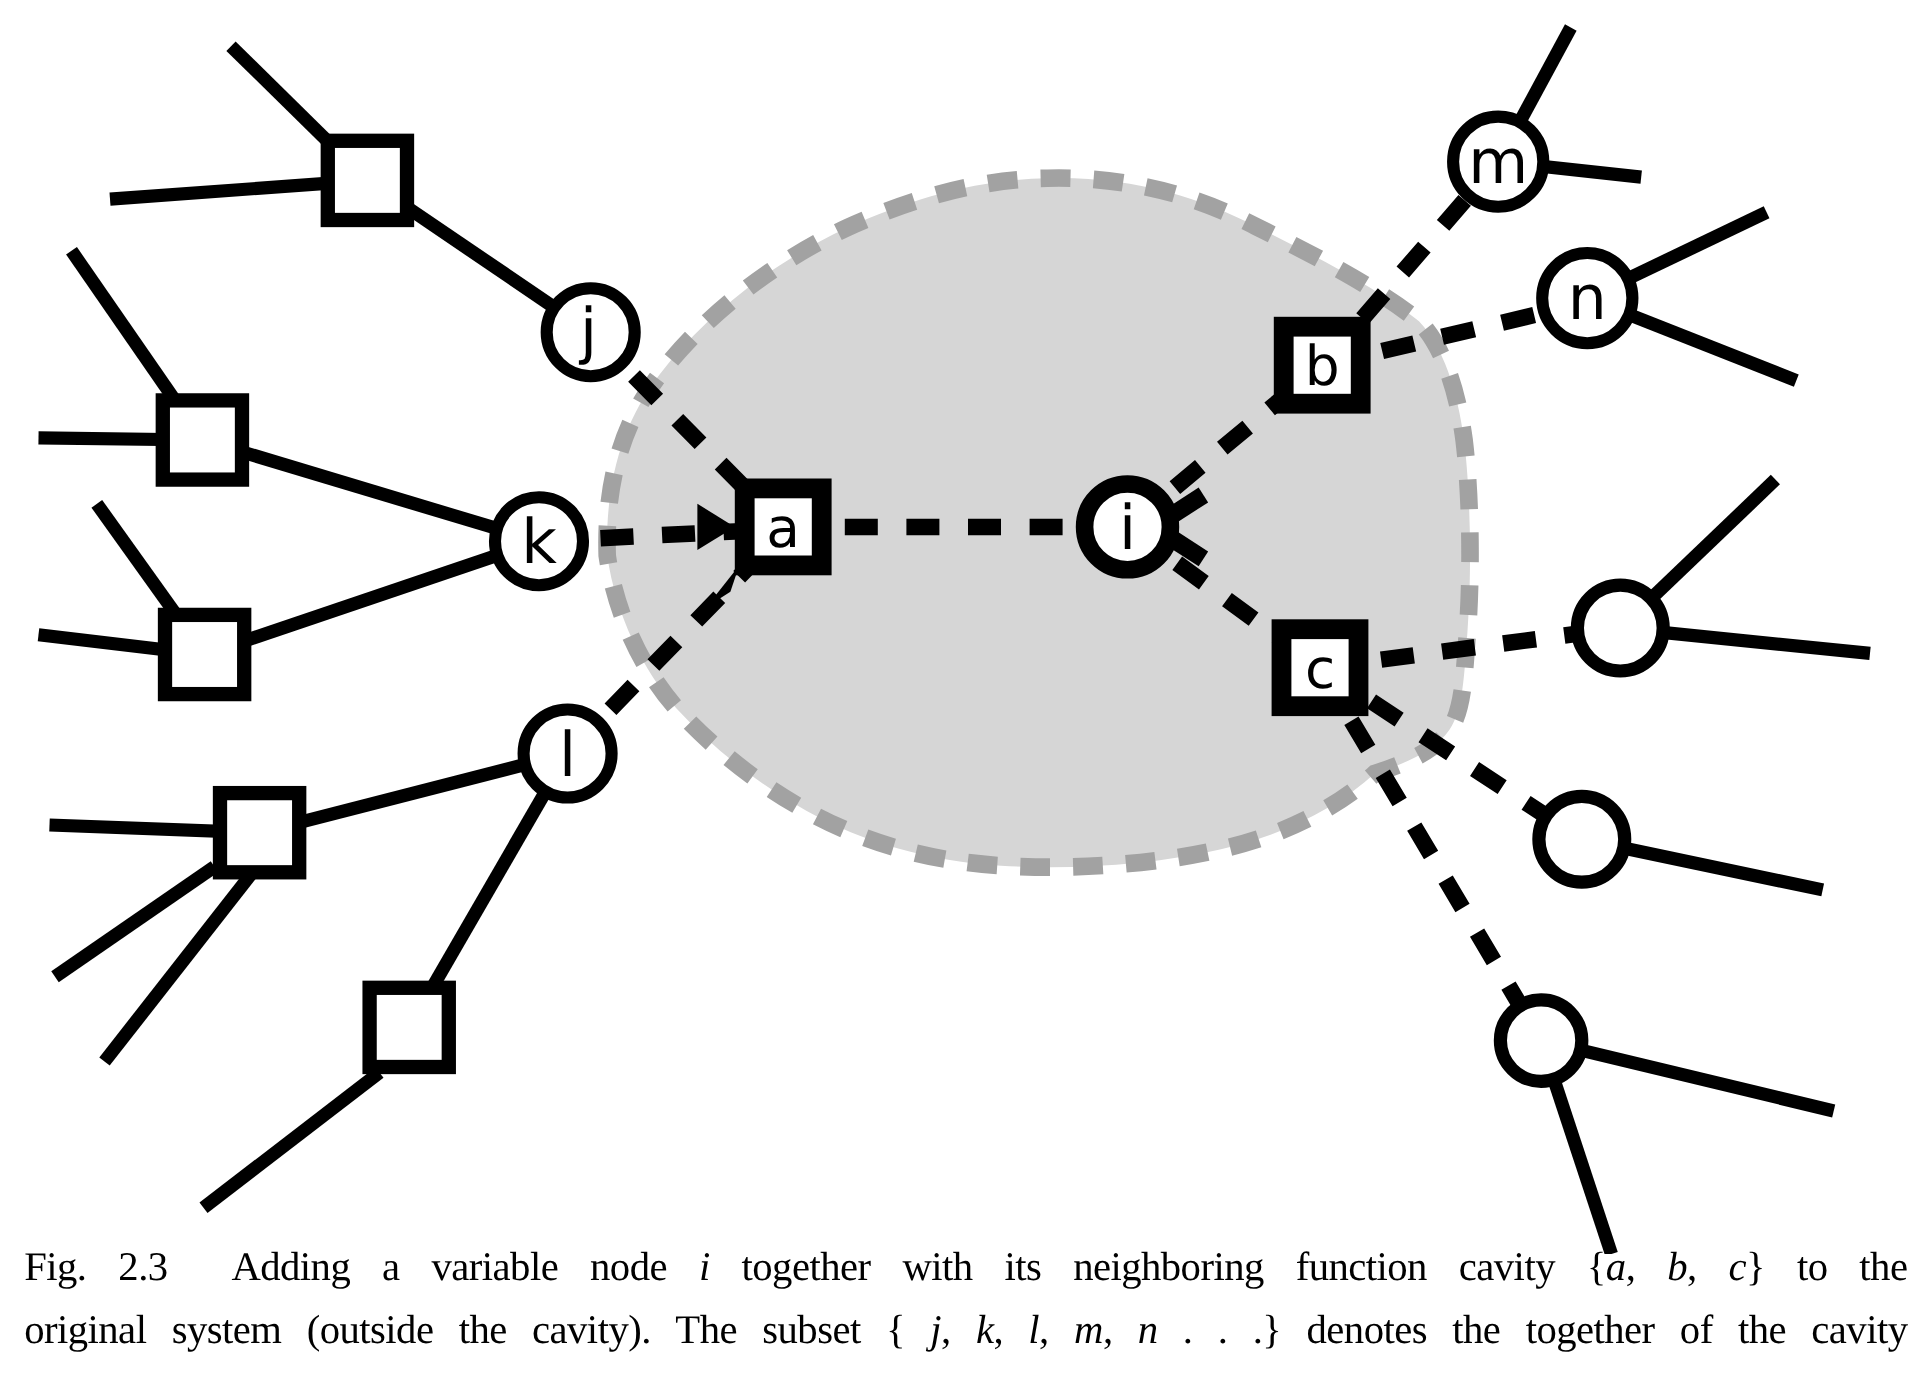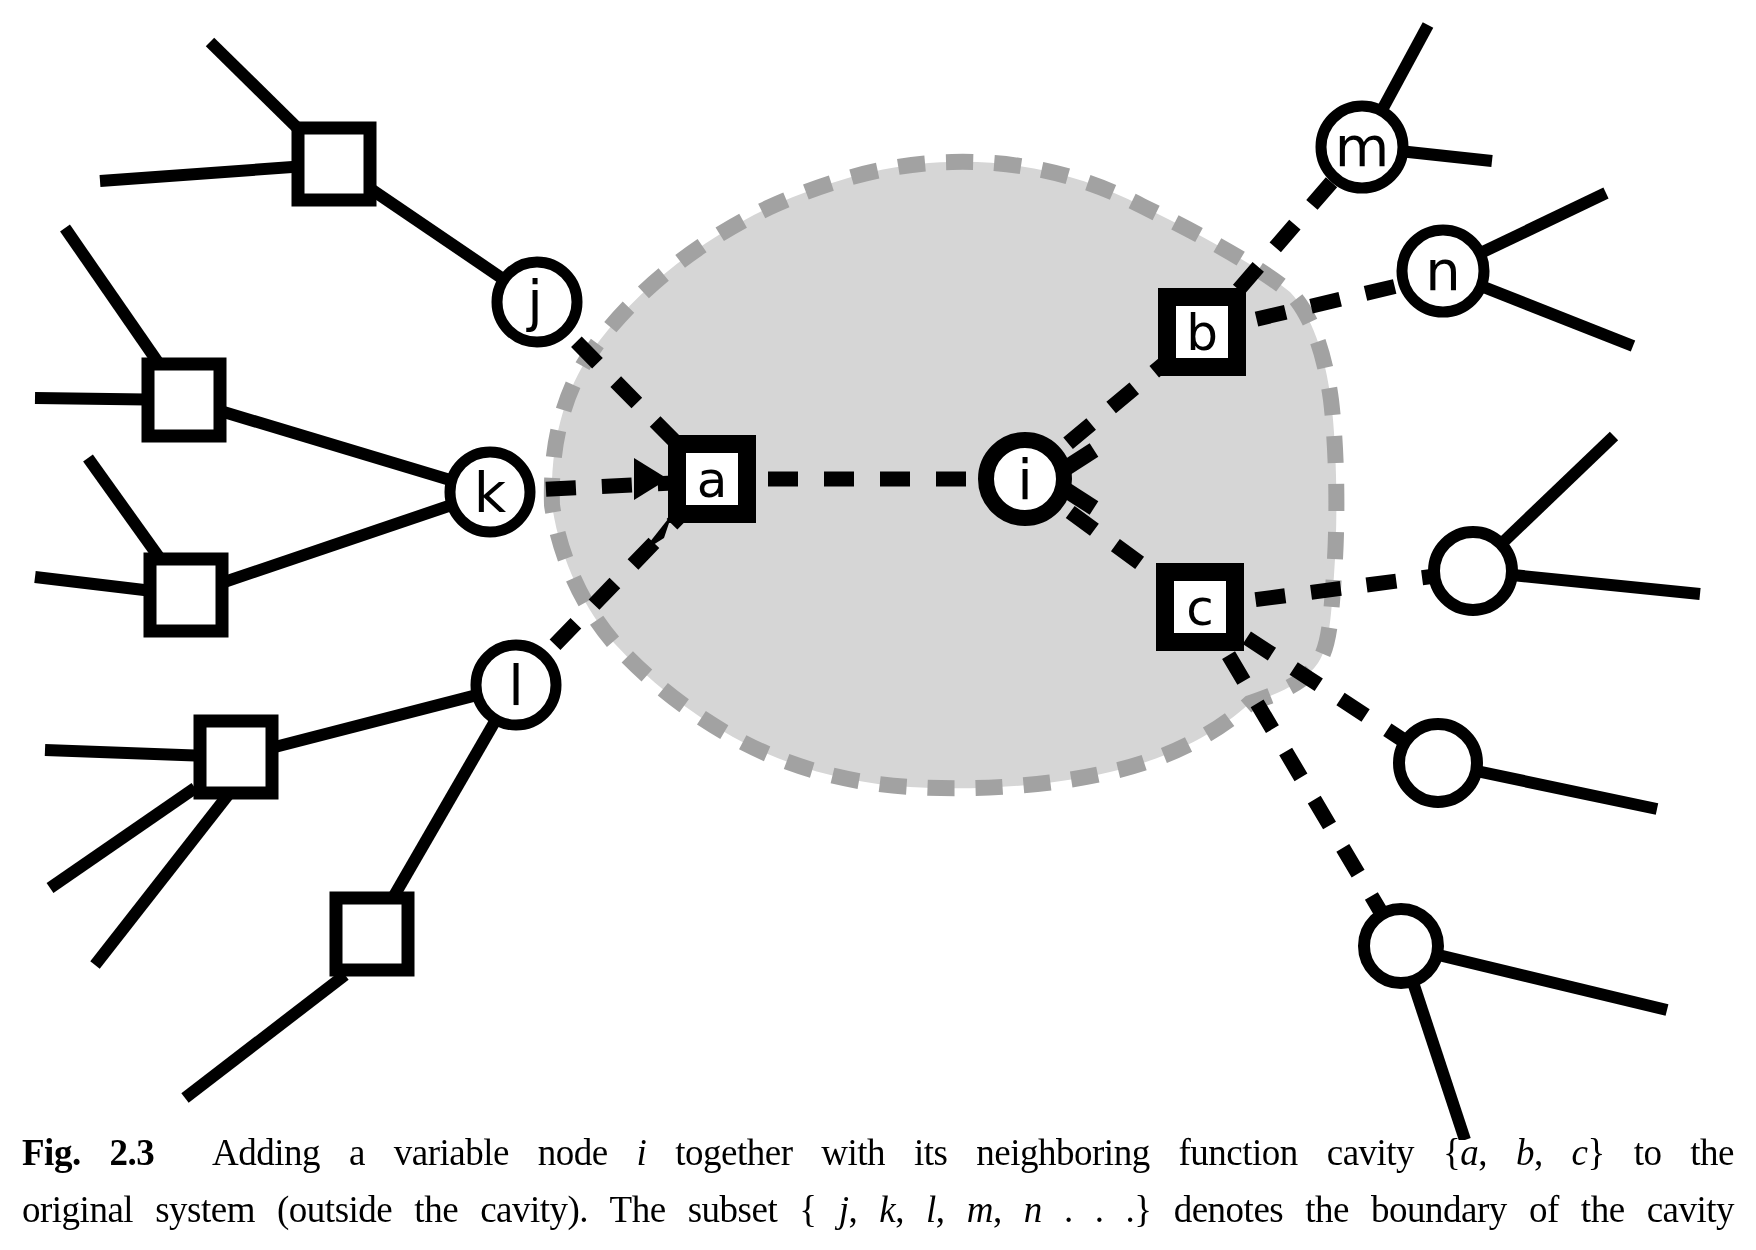--- a/index.html
+++ b/index.html
@@ -18,21 +18,21 @@
   .fsq{fill:#fff;stroke:var(--ink,#000);stroke-width:13;}
   .fsq.labeled{stroke-width:18;}
   .nlabel{font-family:"DejaVu Sans", sans-serif;font-size:56px;fill:var(--ink,#000);
           text-anchor:middle;}
   .nlabel.sq{font-size:50px;}
   .arrow{fill:var(--ink,#000);}
   
   .caption{position:absolute;left:22px;top:1124px;width:1712px;color:var(--ink,#000);
            font-size:37px;line-height:57px;letter-spacing:-0.5px;word-spacing:-2px;}
   .cap-line{text-align:justify;text-align-last:justify;white-space:normal;}
-  .cap-line .bold{font-weight:bold;}
+  .cap-line .bold{font-weight:normal;}
   .cap-line .italic{font-style:italic;}
 </style>
 </head>
 <body>
 
 <div class="page">
 
   <svg class="canvas" width="1756" height="1140" viewBox="0 0 1756 1140">
 
     <path class="cavity" d="M 552,505
@@ -148,16 +148,16 @@
 
     <g>
       <circle class="vnode leaf" cx="1473" cy="571" r="39"></circle>
       <circle class="vnode leaf" cx="1438" cy="763" r="39"></circle>
       <circle class="vnode leaf" cx="1401" cy="946" r="37"></circle>
     </g>
   </svg>
 
   <div class="caption">
     <div class="cap-line" id="cap1"><span class="bold">Fig. 2.3</span><span>&nbsp;&nbsp;Adding a variable node </span><span class="italic">i</span><span> together with its neighboring function cavity {</span><span class="italic">a</span><span>, </span><span class="italic">b</span><span>, </span><span class="italic">c</span><span>} to the</span></div>
-    <div class="cap-line" id="cap2"><span>original system (outside the cavity). The subset { </span><span class="italic">j</span><span>, </span><span class="italic">k</span><span>, </span><span class="italic">l</span><span>, </span><span class="italic">m</span><span>, </span><span class="italic">n</span><span> . . .} denotes the boundary of the cavity</span></div>
+    <div class="cap-line" id="cap2"><span>original system (outside the cavity). The subset { </span><span class="italic">j</span><span>, </span><span class="italic">k</span><span>, </span><span class="italic">l</span><span>, </span><span class="italic">m</span><span>, </span><span class="italic">n</span><span> . . .} denotes the together of the cavity</span></div>
   </div>
 
 </div>
 
 </body></html>

